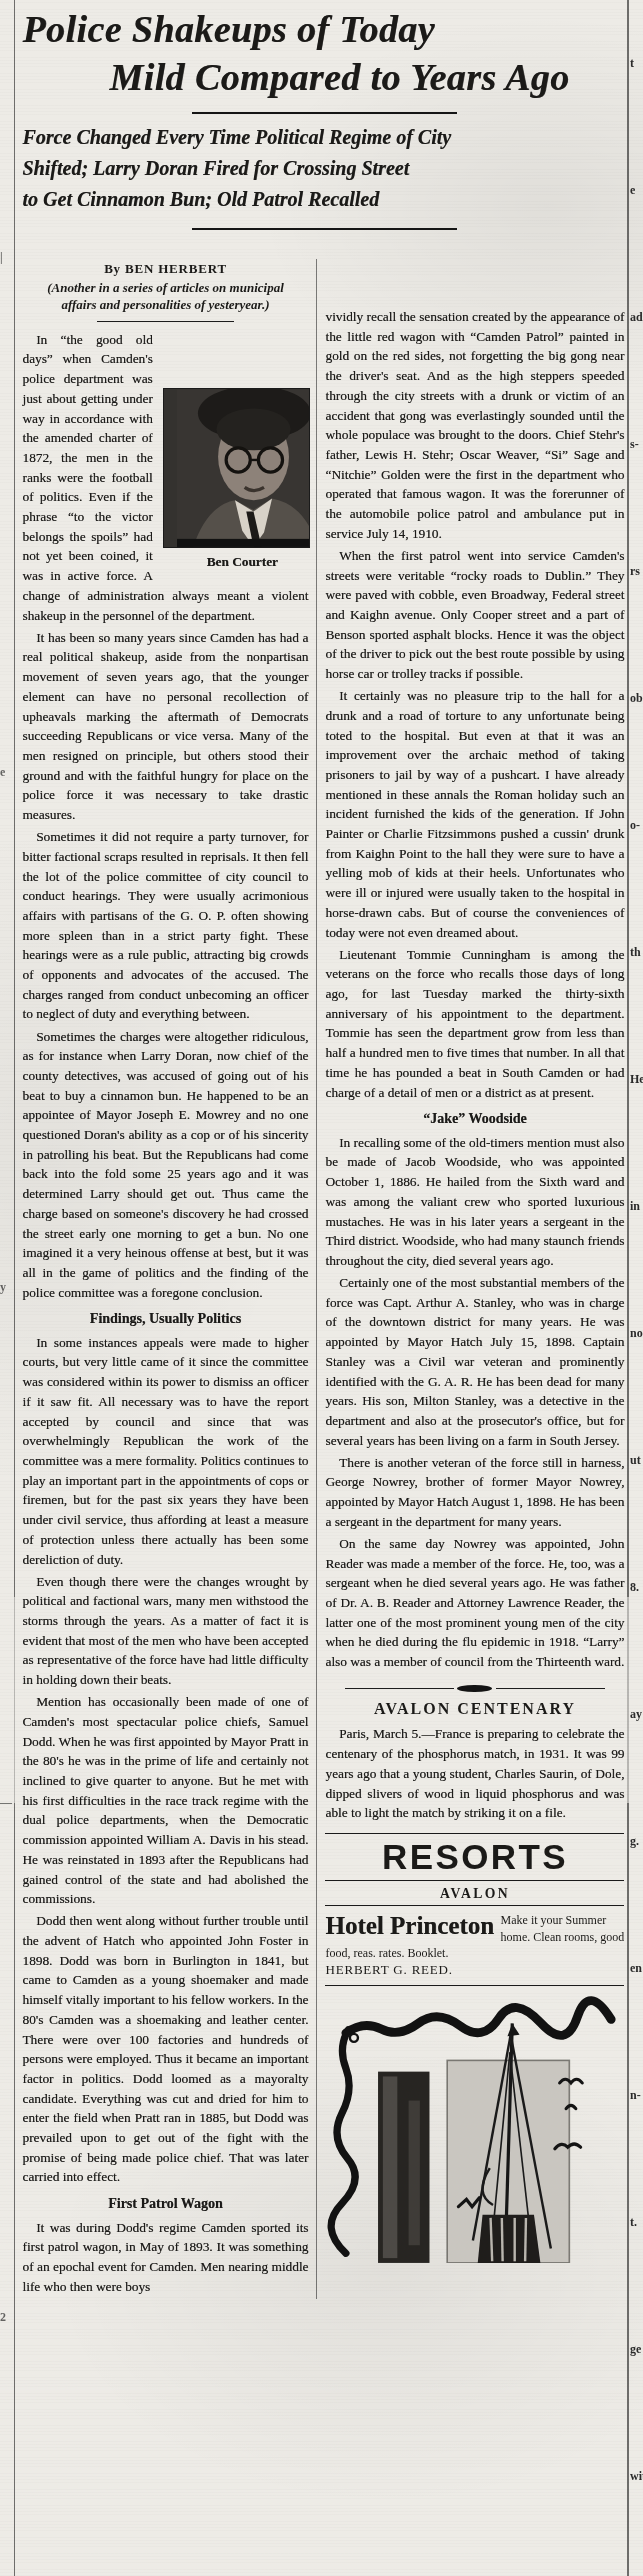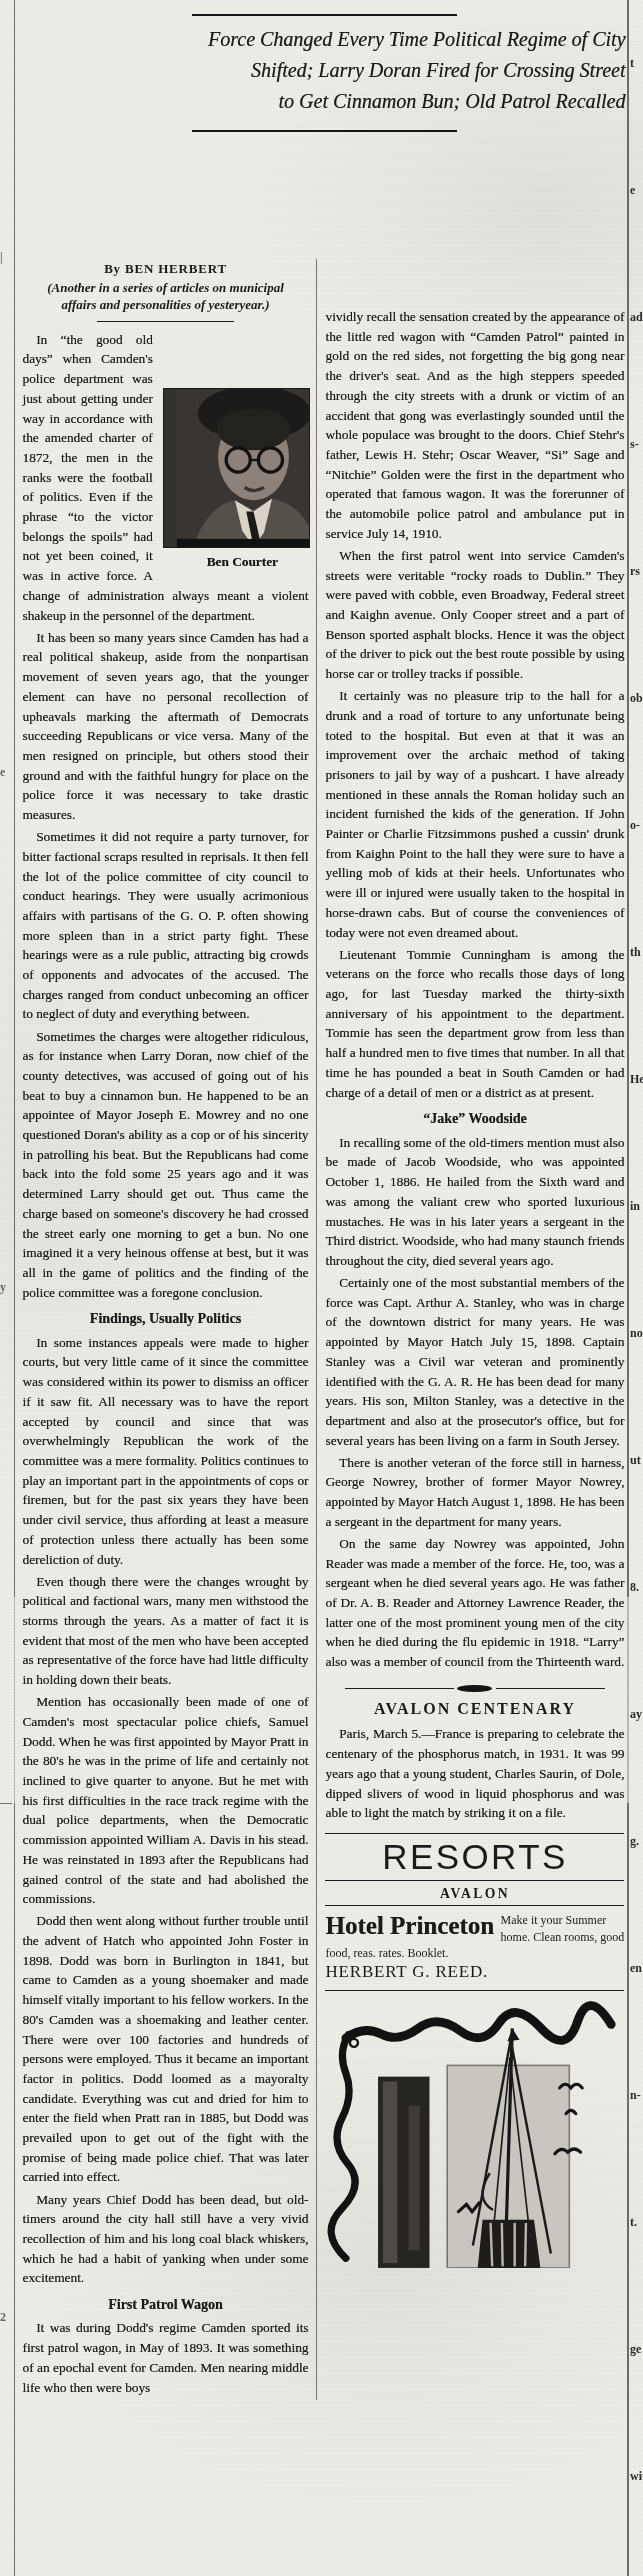--- a/index.html
+++ b/index.html
@@ -16,21 +16,21 @@
   }
   .v-rule{position:absolute;top:0;bottom:0;width:1.6px;
     background:linear-gradient(180deg, rgba(25,25,25,.6) 0 62%, rgba(25,25,25,.25) 62% 70%, rgba(25,25,25,.6) 70% 100%);}
   .edge-strip{position:absolute;top:0;bottom:0;width:14.5px;overflow:hidden;
     font-weight:bold;font-size:12px;line-height:127px;color:#2a2a2a;white-space:pre-line;text-align:left;}
   .masthead{position:absolute;left:22.5px;top:4.8px;width:603px;}
   .headline{font-size:38px;font-weight:bold;font-style:italic;line-height:1.28;margin:0;
     letter-spacing:0.4px;text-shadow:0.4px 0.4px 0.6px rgba(0,0,0,0.6);}
   .headline .l2{display:block;padding-left:87px;}
   .rule-mid{width:265px;border:0;border-top:2.4px solid #151515;margin:9.7px auto 8px;}
-  .deck{font-size:20px;font-weight:normal;font-style:italic;text-align:right;line-height:1.55;
+  .deck{font-size:20px;font-weight:bold;font-style:italic;text-align:left;line-height:1.55;
     margin:4.8px 0 0;white-space:pre-line;text-shadow:0.3px 0.3px 0.5px rgba(0,0,0,0.55);}
   .columns{position:absolute;left:22.5px;top:259px;width:605px;display:flex;align-items:stretch;}
   .col-left{width:286px;padding-right:7.2px;}
   .col-right{width:299px;padding-left:8.8px;border-left:1.6px solid rgba(25,25,25,0.55);}
   .byline{text-align:center;font-size:13px;font-weight:bold;letter-spacing:0.8px;margin:1.6px 0 3.2px;}
   .byline-note{text-align:center;font-size:13px;font-weight:bold;font-style:italic;line-height:1.3;margin:0 11.3px;}
   .mini-rule{width:137px;border:0;border-top:1.6px solid #1c1c1c;margin:7.2px auto 8px;}
   .para{font-size:13.3px;line-height:19.7px;text-align:justify;margin:0 0 2.4px;text-indent:13.7px;
     text-shadow:0.2px 0.2px 0.4px rgba(10,10,10,0.55);}
   .para.noindent{text-indent:0;margin-top:48px;}
@@ -38,27 +38,27 @@
     text-shadow:0.2px 0.2px 0.3px rgba(10,10,10,0.55);}
   .photo-float{float:right;width:146px;margin:58px 0 4.8px 9.7px;display:block;}
   .photo-frame{display:block;width:145px;height:158px;border:0.8px solid #1a1a1a;background:#34322f;overflow:hidden;}
   .photo-caption{display:block;text-align:center;font-weight:bold;font-size:13.3px;margin-top:4px;}
   .divider{display:flex;align-items:center;margin:13px 19.3px 8px;}
   .divider::before,.divider::after{content:"";flex:1;border-top:1.2px solid #1e1e1e;}
   .divider .diamond{width:35px;height:7.2px;background:#141414;border-radius:50%;margin:0 3.2px;}
   .news-head{text-align:center;font-size:16px;font-weight:bold;letter-spacing:2px;margin:4.8px 0 6.4px;}
   .rule-full{border:0;border-top:1.6px solid #1a1a1a;margin:9.7px 0 4.8px;}
   .rule-thin{border:0;border-top:1.2px solid #1a1a1a;margin:3.2px 0;}
-  .resorts-title{text-align:center;font-family:"Liberation Sans", sans-serif;font-weight:normal;
+  .resorts-title{text-align:center;font-family:"Liberation Sans", sans-serif;font-weight:bold;
     font-size:35px;letter-spacing:2.4px;margin:1.6px 0;line-height:1.1;}
   .avalon{text-align:center;font-weight:bold;font-size:13.7px;letter-spacing:2.4px;margin:2px 0;}
   .hotel-ad{margin:6.4px 0 1.6px;overflow:hidden;font-size:12px;line-height:1.35;}
   .hotel-name{float:left;font-size:25px;font-weight:bold;line-height:0.95;margin:1.6px 6.4px 0 0;
     text-shadow:0.3px 0.3px 0.4px rgba(0,0,0,0.6);}
-  .hotel-agent{font-size:17px;letter-spacing:0.8px;clear:none;}
+  .hotel-agent{font-size:13px;letter-spacing:0.8px;clear:none;}
   .ad-art{position:relative;margin-top:9.7px;height:267px;}
 </style>
 </head>
 <body>
 
 <div class="page">
 
   <div class="v-rule" style="left:13.7px;"></div>
   <div class="v-rule" style="left:627px;"></div>
   <div class="edge-strip" style="left:0;line-height:515px;opacity:.7;">|
@@ -81,20 +81,21 @@
 8.
 ay
 g.
 en
 n-
 t.
 ge
 wit</div>
 
   <div class="masthead">
+    <h1 class="headline"><span>Police Shakeups of Today</span><span class="l2">Mild Compared to Years Ago</span></h1>
     <hr class="rule-mid">
     <div class="deck">Force Changed Every Time Political Regime of City
 Shifted; Larry Doran Fired for Crossing Street
 to Get Cinnamon Bun; Old Patrol Recalled</div>
     <hr class="rule-mid" style="margin-top:13px;">
   </div>
 
   <div class="columns">
 
     <div class="col-left">
@@ -128,21 +129,20 @@
 
       <div>
           <p class="para">It has been so many years since Camden has had a real political shakeup, aside from the nonpartisan movement of seven years ago, that the younger element can have no personal recollection of upheavals marking the aftermath of Democrats succeeding Republicans or vice versa. Many of the men resigned on principle, but others stood their ground and with the faithful hungry for place on the police force it was necessary to take drastic measures.</p>
           <p class="para">Sometimes it did not require a party turnover, for bitter factional scraps resulted in reprisals. It then fell the lot of the police committee of city council to conduct hearings. They were usually acrimonious affairs with partisans of the G. O. P. often showing more spleen than in a strict party fight. These hearings were as a rule public, attracting big crowds of opponents and advocates of the accused. The charges ranged from conduct unbecoming an officer to neglect of duty and everything between.</p>
           <p class="para">Sometimes the charges were altogether ridiculous, as for instance when Larry Doran, now chief of the county detectives, was accused of going out of his beat to buy a cinnamon bun. He happened to be an appointee of Mayor Joseph E. Mowrey and no one questioned Doran's ability as a cop or of his sincerity in patrolling his beat. But the Republicans had come back into the fold some 25 years ago and it was determined Larry should get out. Thus came the charge based on someone's discovery he had crossed the street early one morning to get a bun. No one imagined it a very heinous offense at best, but it was all in the game of politics and the finding of the police committee was a foregone conclusion.</p>
           <h3 class="subhead">Findings, Usually Politics</h3>
           <p class="para">In some instances appeals were made to higher courts, but very little came of it since the committee was considered within its power to dismiss an officer if it saw fit. All necessary was to have the report accepted by council and since that was overwhelmingly Republican the work of the committee was a mere formality. Politics continues to play an important part in the appointments of cops or firemen, but for the past six years they have been under civil service, thus affording at least a measure of protection unless there actually has been some dereliction of duty.</p>
           <p class="para">Even though there were the changes wrought by political and factional wars, many men withstood the storms through the years. As a matter of fact it is evident that most of the men who have been accepted as representative of the force have had little difficulty in holding down their beats.</p>
           <p class="para">Mention has occasionally been made of one of Camden's most spectacular police chiefs, Samuel Dodd. When he was first appointed by Mayor Pratt in the 80's he was in the prime of life and certainly not inclined to give quarter to anyone. But he met with his first difficulties in the race track regime with the dual police departments, when the Democratic commission appointed William A. Davis in his stead. He was reinstated in 1893 after the Republicans had gained control of the state and had abolished the commissions.</p>
           <p class="para">Dodd then went along without further trouble until the advent of Hatch who appointed John Foster in 1898. Dodd was born in Burlington in 1841, but came to Camden as a young shoemaker and made himself vitally important to his fellow workers. In the 80's Camden was a shoemaking and leather center. There were over 100 factories and hundreds of persons were employed. Thus it became an important factor in politics. Dodd loomed as a mayoralty candidate. Everything was cut and dried for him to enter the field when Pratt ran in 1885, but Dodd was prevailed upon to get out of the fight with the promise of being made police chief. That was later carried into effect.</p>
-          <p class="para">Many years Chief Dodd has been dead, but old-timers around the city hall still have a very vivid recollection of him and his long coal black whiskers, which he had a habit of yanking when under some excitement.</p>
           <h3 class="subhead">First Patrol Wagon</h3>
           <p class="para">It was during Dodd's regime Camden sported its first patrol wagon, in May of 1893. It was something of an epochal event for Camden. Men nearing middle life who then were boys</p>
         </div>
     </div>
 
     <div class="col-right">
       <div>
           <p class="para noindent">vividly recall the sensation created by the appearance of the little red wagon with “Camden Patrol” painted in gold on the red sides, not forgetting the big gong near the driver's seat. And as the high steppers speeded through the city streets with a drunk or victim of an accident that gong was everlastingly sounded until the whole populace was brought to the doors. Chief Stehr's father, Lewis H. Stehr; Oscar Weaver, “Si” Sage and “Nitchie” Golden were the first in the department who operated that famous wagon. It was the forerunner of the automobile police patrol and ambulance put in service July 14, 1910.</p>
           <p class="para">When the first patrol went into service Camden's streets were veritable “rocky roads to Dublin.” They were paved with cobble, even Broadway, Federal street and Kaighn avenue. Only Cooper street and a part of Benson sported asphalt blocks. Hence it was the object of the driver to pick out the best route possible by using horse car or trolley tracks if possible.</p>
           <p class="para">It certainly was no pleasure trip to the hall for a drunk and a road of torture to any unfortunate being toted to the hospital. But even at that it was an improvement over the archaic method of taking prisoners to jail by way of a pushcart. I have already mentioned in these annals the Roman holiday such an incident furnished the kids of the generation. If John Painter or Charlie Fitzsimmons pushed a cussin' drunk from Kaighn Point to the hall they were sure to have a yelling mob of kids at their heels. Unfortunates who were ill or injured were usually taken to the hospital in horse-drawn cabs. But of course the conveniences of today were not even dreamed about.</p>

